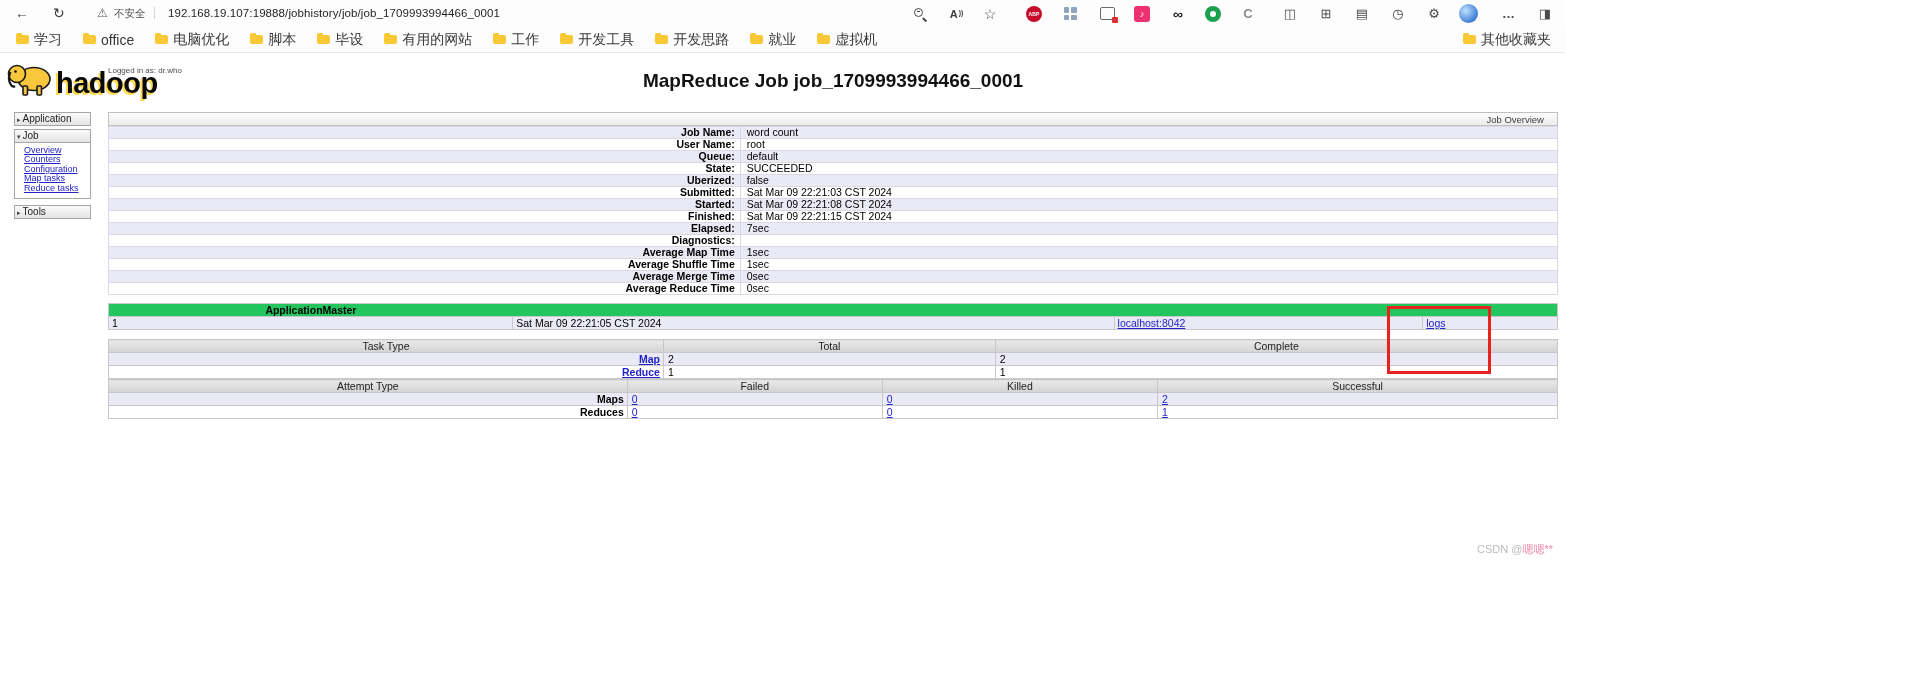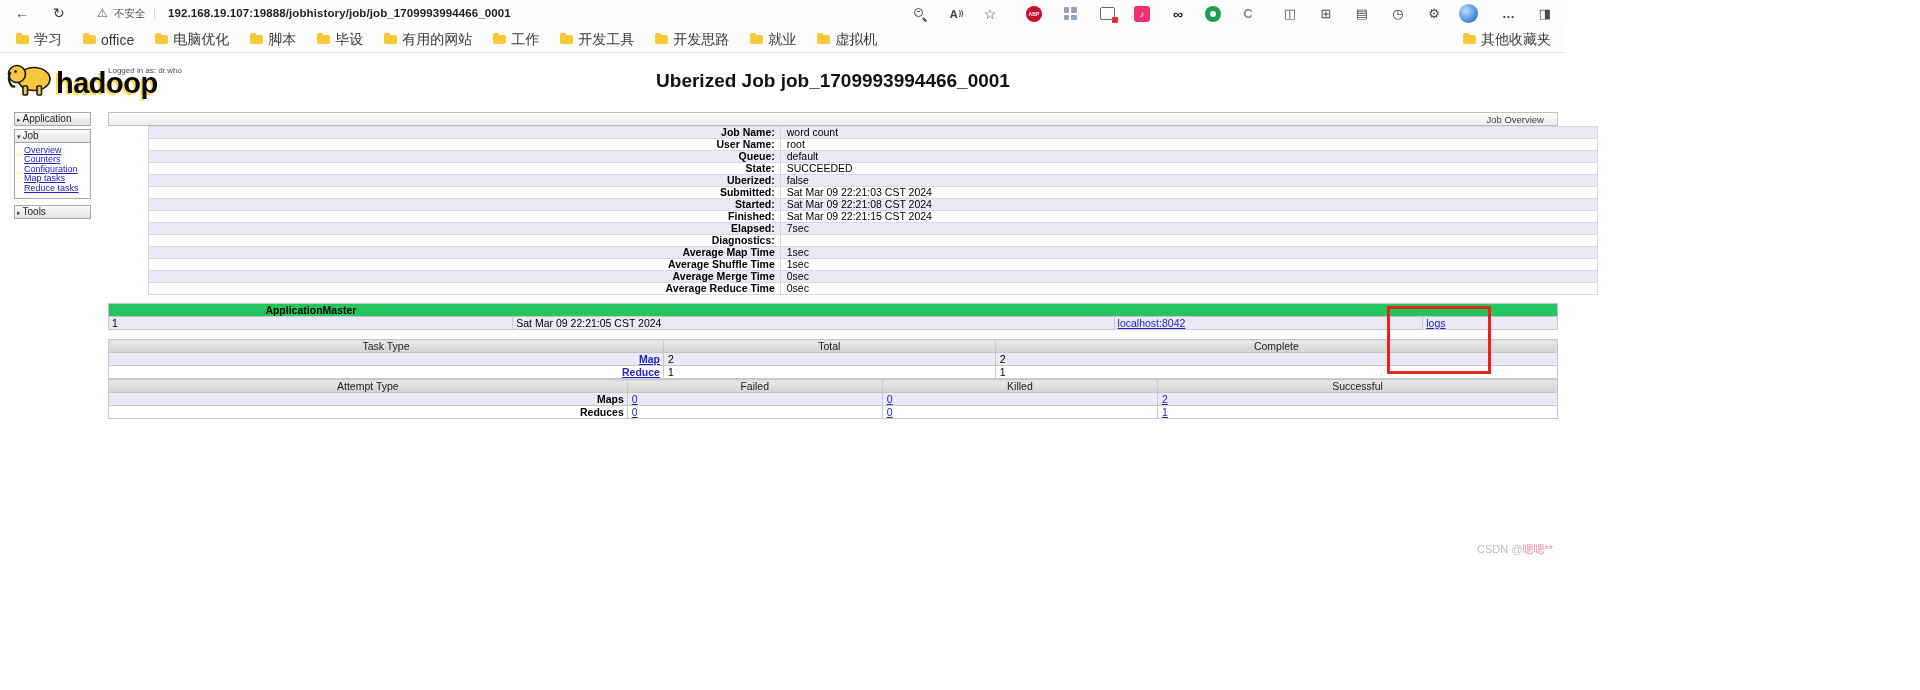--- a/index.html
+++ b/index.html
@@ -8,21 +8,21 @@
     font-family:"Liberation Sans", sans-serif; color:#000;
   }
   
   .chrome {
     position:absolute; left:0; top:0; width:1565px; height:27px; background:#fdfdfd;
     border-bottom:1px solid #ececec;
   }
   .ci { position:absolute; top:0; height:27px; line-height:27px; font-size:14px; color:#3c3c3c; cursor:pointer; }
   .sec-label { position:absolute; top:0; height:27px; line-height:27px; font-size:10.5px; color:#4a4a4a; cursor:pointer; }
   .addr-sep { position:absolute; top:0; height:27px; line-height:25px; font-size:12px; color:#d2d2d2; }
-  .url-text { position:absolute; top:0; height:27px; line-height:27px; font-size:11.5px; color:#1f1f1f; letter-spacing:.1px; cursor:text;font-weight:bold; }
+  .url-text { position:absolute; top:0; height:27px; line-height:27px; font-size:11.5px; color:#1f1f1f; letter-spacing:.1px; cursor:text; }
   .tbico { position:absolute; top:0; width:20px; height:27px; display:flex; align-items:center; justify-content:center; font-size:13px; color:#4a4a4a; cursor:pointer; }
   .warn-ico { font-size:12px; color:#555; }
   
   .mag { position:relative; width:14px; height:14px; }
   .mag::before { content:""; position:absolute; left:1px; top:1px; width:7px; height:7px; border:1.4px solid #4a4a4a; border-radius:50%; }
   .mag::after { content:""; position:absolute; left:10px; top:10px; width:4.5px; height:1.5px; background:#4a4a4a; transform:rotate(45deg); transform-origin:0 50%; }
   .mag i { position:absolute; left:3.6px; top:4.7px; width:3.8px; height:1.3px; background:#4a4a4a; }
   .ra { font-size:11px; font-weight:bold; color:#3f3f3f; }
   .ra::after { content:"))"; font-size:7px; position:relative; top:-3px; left:1px; }
   .star { font-size:14px; }
@@ -70,21 +70,21 @@
   .section-bar { height:14px; line-height:13px; box-sizing:border-box; border:1px solid #c0c0c0;
                  background:linear-gradient(#fcfcfc,#ececec); text-align:right; font-size:9.5px; color:#3c3c3c; padding-right:13px; }
   table.grid { width:100%; border-collapse:collapse; table-layout:fixed; font-size:10.5px; color:#000;
                border:1px solid #c7c7cc; }
   .grid th, .grid td { border:1px solid #c7c7cc; height:12px; line-height:12px; padding:0 3px;
                        overflow:hidden; white-space:nowrap; }
   .grid tr.hdr th { background:linear-gradient(#e9e9e9,#d3d3d3); font-weight:normal; color:#222; text-align:center; }
   tr.tint { background:#eaeaf6; }
   a { color:#2323cb; text-decoration:underline; cursor:pointer; }
   
-  table.ovw { border-color:#d9d9e4;margin-left:40px; }
+  table.ovw { border-color:#d9d9e4; }
   .ovw th, .ovw td { border-color:#d9d9e4; height:11px; line-height:11px; }
   .ovw th { text-align:right; font-weight:bold; padding-right:5px; }
   .ovw td { padding-left:6px; }
   
   table.am { margin-top:8px; }
   .am-title-row th { border:none; background:#22c55e; font-weight:bold; }
   .am .am-title { text-align:center; }
   .am td { text-align:left; }
   
   table.tt { margin-top:9px; }
@@ -218,21 +218,21 @@
         <rect x="31" y="30" width="4.5" height="9" rx="1"></rect>
         <circle cx="11" cy="18" r="8.5"></circle>
         <path d="M4.5 16 q-3.5 7 0.5 13 q2 2.5 4 1" fill="none" stroke-width="2.2"></path>
       </g>
       <circle cx="9.5" cy="15.5" r="1.3" fill="#111"></circle>
     </svg>
     <span class="logo-text">hadoop</span>
   </div>
 
   <div class="logged-in">Logged in as: dr.who</div>
-  <div class="page-title">Uberized Job job_1709993994466_0001</div>
+  <div class="page-title">MapReduce Job job_1709993994466_0001</div>
 
   <div class="sidebar">
     <div class="side-sec">
       <div class="side-h">
         <span class="arr">▸</span><span>Application</span>
       </div>
     </div>
     <div class="side-sec">
       <div class="side-h">
         <span class="arr">▾</span><span>Job</span>

